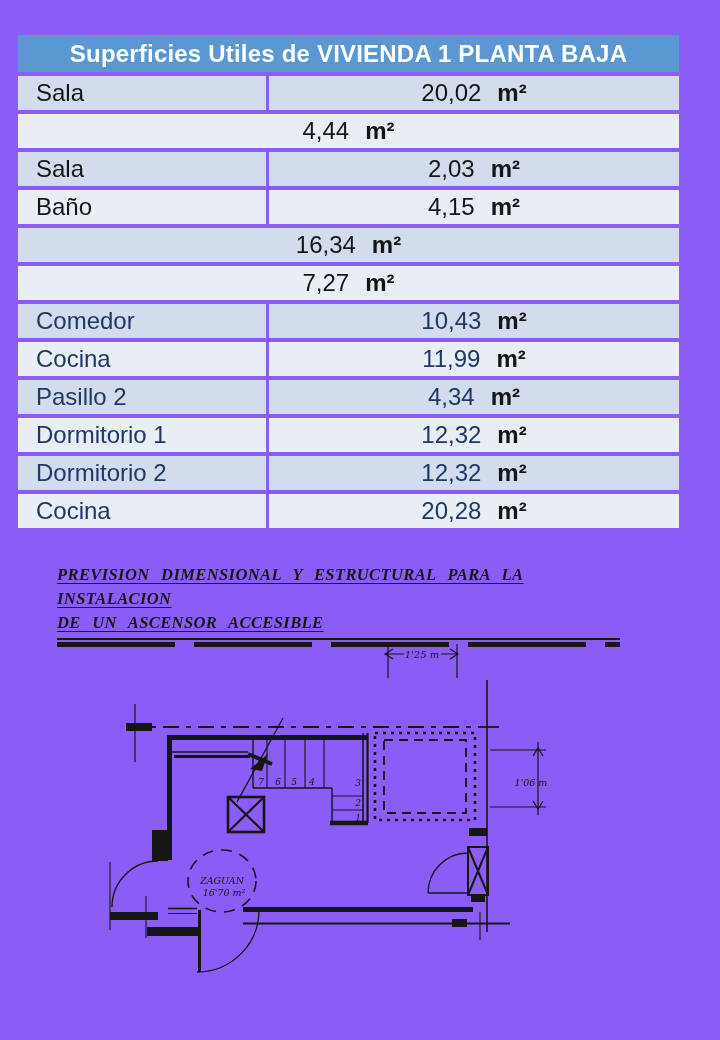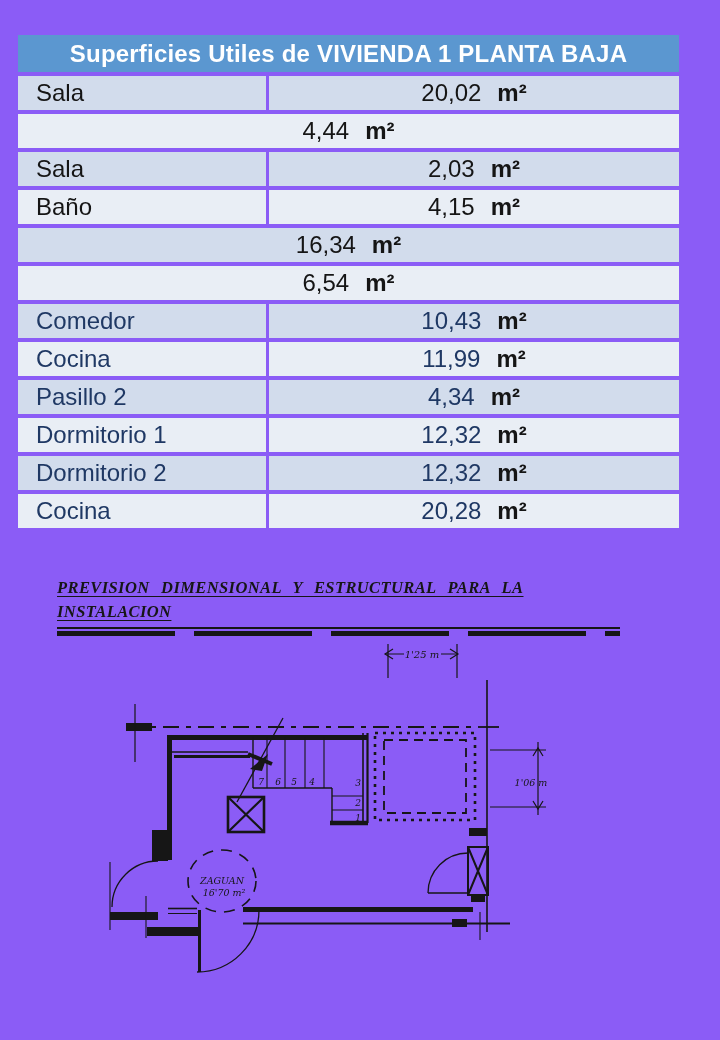--- a/index.html
+++ b/index.html
@@ -15,21 +15,21 @@
   .trow .tcell{display:flex;align-items:center;}
   .tcell.label{width:230px;padding-left:18px;margin-right:3px;}
   .tcell.value{flex:1;justify-content:center;}
   .trow.dark  .tcell{background:var(--row-dark,#D2DCEC);}
   .trow.light .tcell{background:var(--row-light,#E9EEF5);}
   .trow.ink-black{color:var(--ink-black,#151515);}
   .trow.ink-navy{color:var(--ink-navy,#1F3864);border-radius:9px;}
   .unit{font-weight:bold;color:#151515;margin-left:16px;}
 
   
-  .plan-title{position:absolute;left:57px;top:576px;width:563px;
+  .plan-title{position:absolute;left:57px;top:563px;width:563px;
               font-family:"Liberation Serif", serif;font-style:italic;font-weight:bold;
               font-size:16.5px;line-height:24px;color:#161616;
               letter-spacing:.4px;word-spacing:7px;}
   .pt-text{text-decoration:underline;text-underline-offset:3px;}
   .pt-rule{margin-top:3px;}
   .pt-rule-thin{height:0;border-top:2px solid #161616;}
   .pt-rule-broken{margin-top:2px;height:5px;
       background:repeating-linear-gradient(90deg,#161616 0 118px,rgba(0,0,0,0) 118px 137px);}
 
   
@@ -76,21 +76,21 @@
           </div>
         </div>
         <div class="trow dark ink-black">
           <div class="tcell value">
             <span>16,34 </span>
             <span class="unit">m²</span>
           </div>
         </div>
         <div class="trow light ink-black">
           <div class="tcell value">
-            <span>6,54 </span>
+            <span>7,27 </span>
             <span class="unit">m²</span>
           </div>
         </div>
         <div class="trow dark ink-navy">
           <div class="tcell label">Comedor</div>
           <div class="tcell value">
             <span>10,43 </span>
             <span class="unit">m²</span>
           </div>
         </div>
@@ -128,20 +128,23 @@
             <span>20,28 </span>
             <span class="unit">m²</span>
           </div>
         </div>
       </div>
   </div>
 
   <div class="plan-title">
     <div>
       <span class="pt-text">PREVISION DIMENSIONAL Y ESTRUCTURAL PARA LA INSTALACION</span>
+    </div>
+    <div>
+      <span class="pt-text">DE UN ASCENSOR ACCESIBLE</span>
     </div>
     <div class="pt-rule">
       <div class="pt-rule-thin"></div>
       <div class="pt-rule-broken"></div>
     </div>
   </div>
 
   <svg class="plan" viewBox="0 0 720 470" xmlns="http://www.w3.org/2000/svg">
 
     <g>

